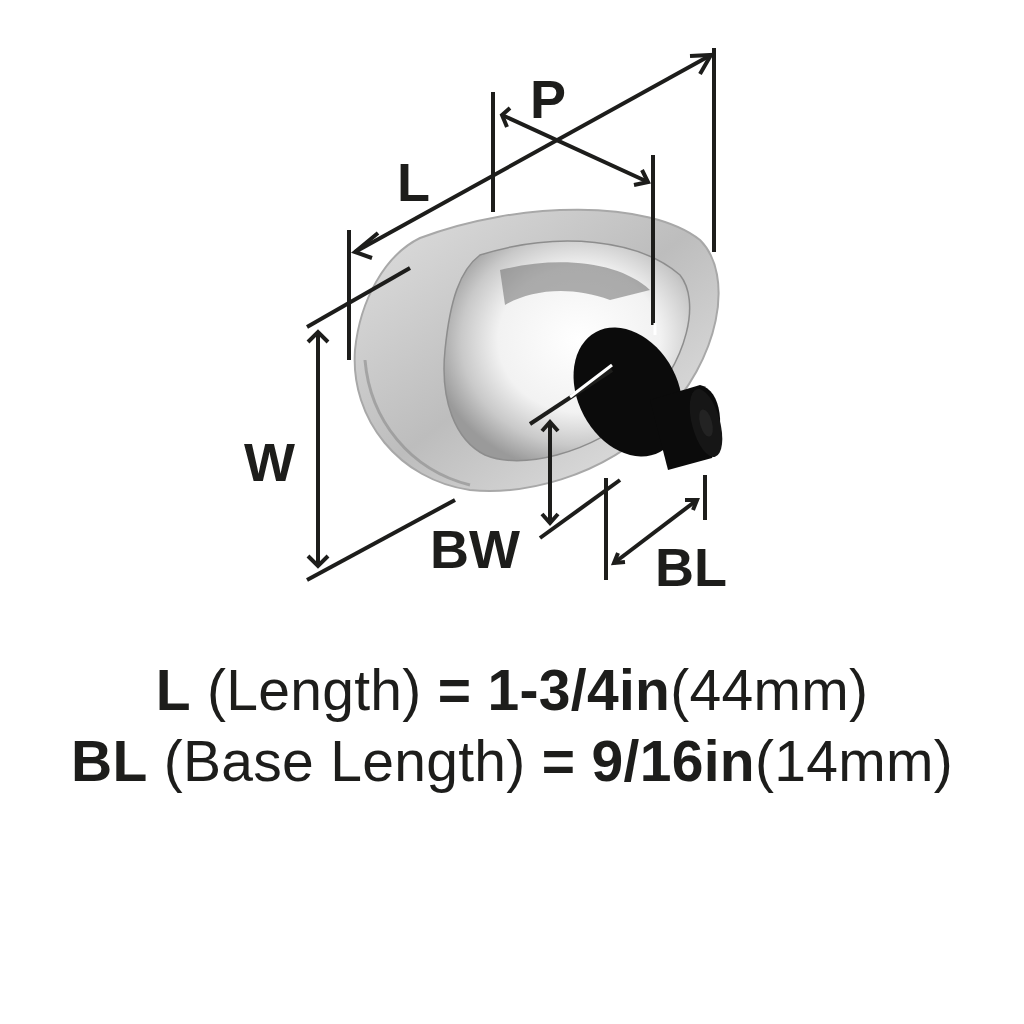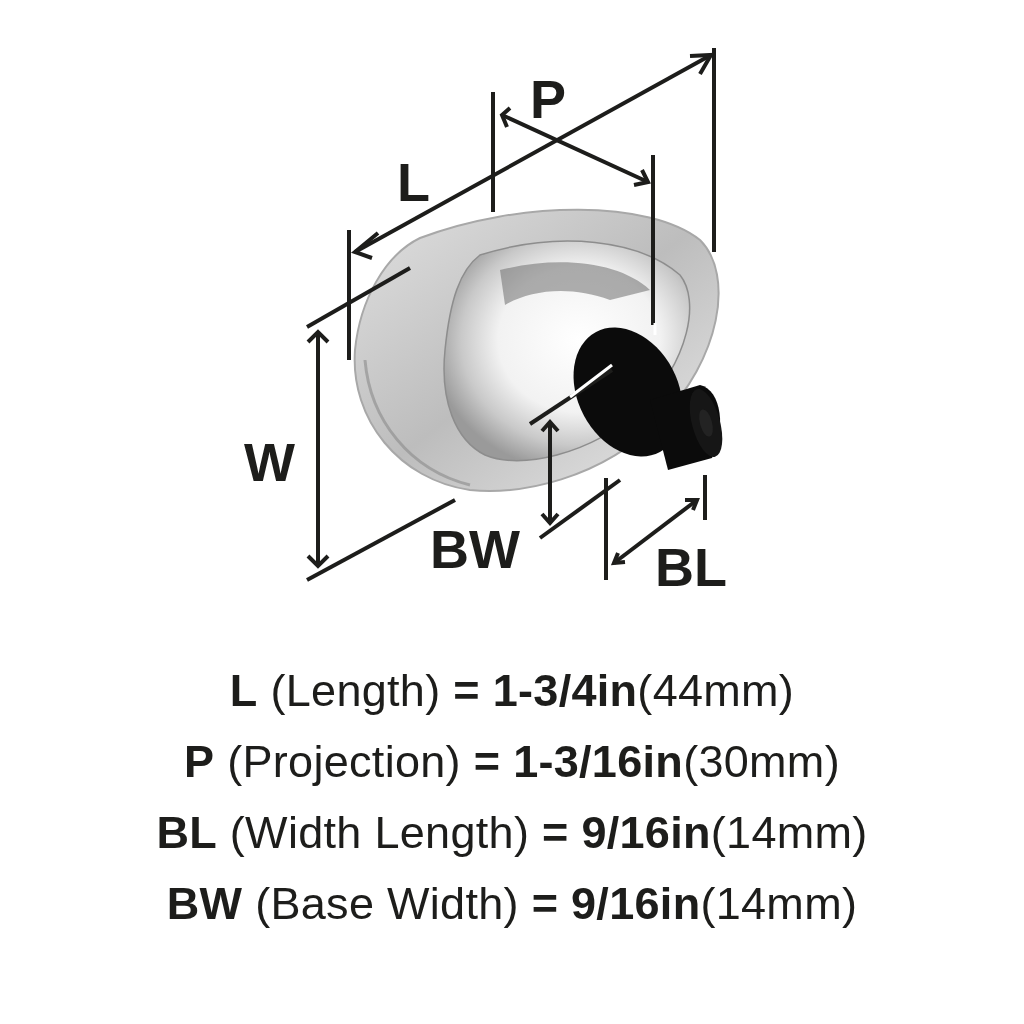--- a/index.html
+++ b/index.html
@@ -2,21 +2,21 @@
 <html><head>
   <meta charset="utf-8">
   <style>
     html, body { margin: 0; padding: 0; background: #ffffff; }
     body { width: 1024px; height: 1024px; position: relative; overflow: hidden;
            font-family: "Liberation Sans", "DejaVu Sans", sans-serif; color: #1d1d1b; }
     .diagram { position: absolute; left: 0; top: 0; width: 1024px; height: 640px; }
     .diagram svg { position: absolute; left: 0; top: 0; }
     .dim-label { position: absolute; font-weight: 700; font-size: 54px; line-height: 1; color: #1d1d1b; }
     .specs { position: absolute; left: 0; top: 655px; width: 1024px; text-align: center; }
-    .spec-row { font-size: 45px; line-height: 71px; white-space: nowrap; letter-spacing: 0.3px; }
+    .spec-row { font-size: 57px; line-height: 71px; white-space: nowrap; letter-spacing: 0.3px; }
     .spec-row .abbr, .spec-row .eq, .spec-row .imp { font-weight: 700; }
     .spec-row .name { font-weight: 400; }
   </style>
 </head>
 <body>
 
 <div class="diagram">
   <svg width="1024" height="640" viewBox="0 0 1024 640">
     <defs>
       <radialGradient id="glass" cx="0.55" cy="0.45" r="0.6">
@@ -93,30 +93,18 @@
 </div>
 
 <div class="specs">
   <div class="spec-row">
     <span class="abbr">L</span>
     <span class="name">(Length)</span>
     <span class="eq">=</span>
     <span class="imp">1-3/4in</span><span class="met">(44mm)</span>
   </div>
   <div class="spec-row">
-    <span class="abbr">P</span>
-    <span class="name">(Projection)</span>
-    <span class="eq">=</span>
-    <span class="imp">1-3/16in</span><span class="met">(30mm)</span>
-  </div>
-  <div class="spec-row">
     <span class="abbr">BL</span>
-    <span class="name">(Width Length)</span>
-    <span class="eq">=</span>
-    <span class="imp">9/16in</span><span class="met">(14mm)</span>
-  </div>
-  <div class="spec-row">
-    <span class="abbr">BW</span>
-    <span class="name">(Base Width)</span>
+    <span class="name">(Base Length)</span>
     <span class="eq">=</span>
     <span class="imp">9/16in</span><span class="met">(14mm)</span>
   </div>
 </div>
 
 </body></html>

